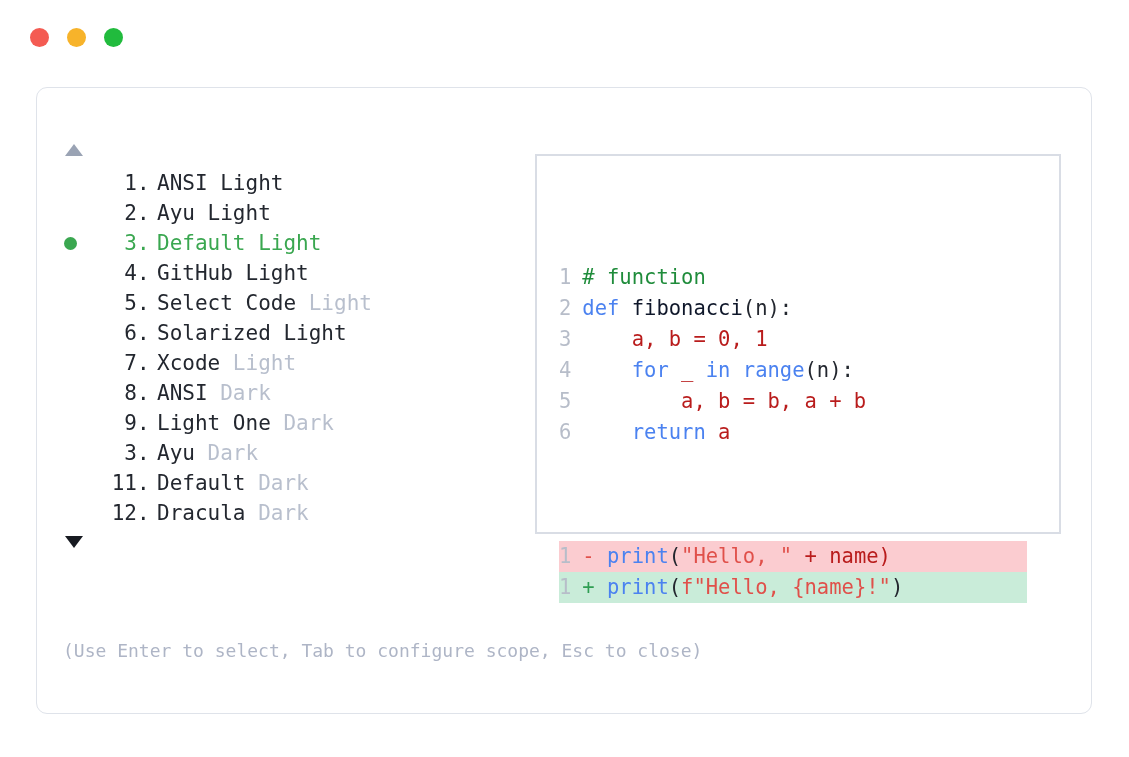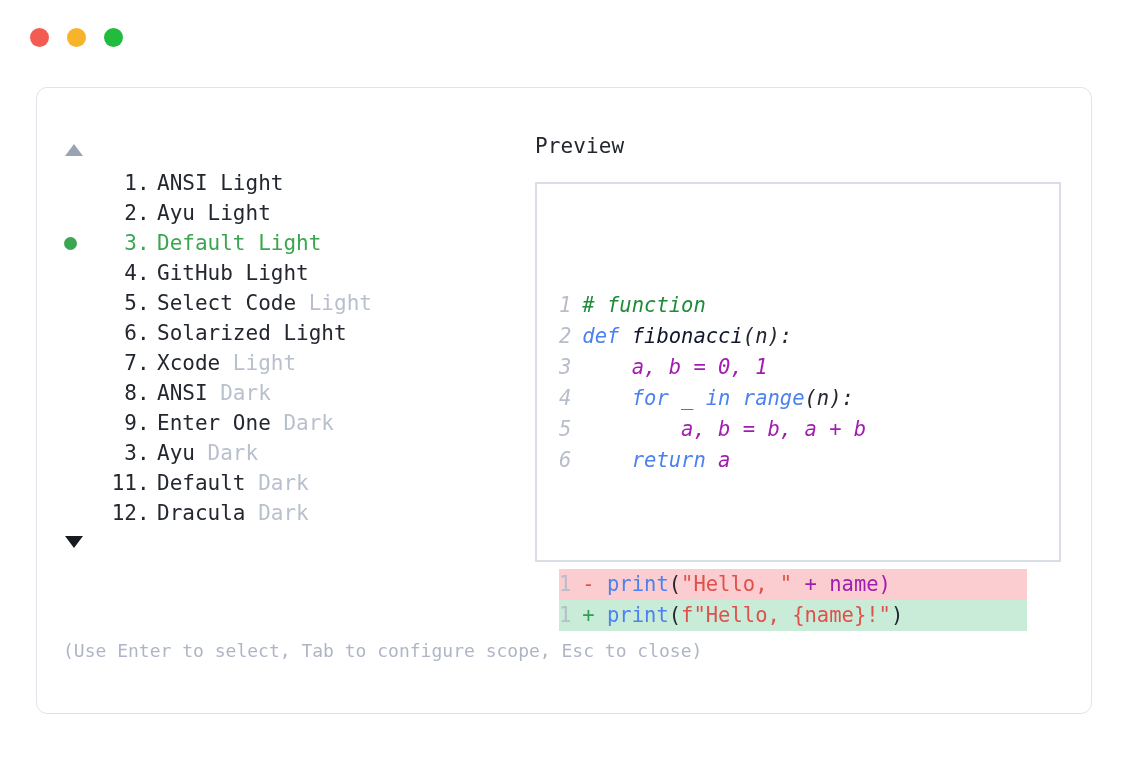--- a/index.html
+++ b/index.html
@@ -169,32 +169,32 @@
     box-sizing: border-box;
     background: #ffffff;
     border: 2px solid #d9dde5;
   }
   .code {
     padding: 44px 0 0 22px;
     font-size: 20.5px;
     line-height: 31px;
     white-space: pre;
   }
-  .code-line { display: block; height: 31px; white-space: pre; font-style: italic; }
+  .code-line { display: block; height: 31px; white-space: pre; }
   .ln {
     color: #b7bdc9;
     display: inline-block;
     width: 11px;
     text-align: right;
   }
   .tok-comment { color: #1f8c3b; }
   .tok-kw      { color: #4b82f0; }
   .tok-fn      { color: #0f172a; }
   .tok-str     { color: #e0504a; }
-  .tok-plain   { color: #a21caf; }
+  .tok-plain   { color: #b91c1c; }
   .tok-punc    { color: #23272f; }
 
   .diff-block { margin-top: 31px; }
   .diff-line {
     display: block;
     height: 31px;
     white-space: pre;
     width: 468px;
   }
   .diff-del { background: #fbccd0; }
@@ -222,31 +222,30 @@
         <div class="theme-list">
 
         <div class="theme-row"><span class="bullet-cell"></span><span class="num">1</span><span class="dot-sep">. </span><span class="label-main">ANSI</span><span class="label-main"> Light</span></div>
             <div class="theme-row"><span class="bullet-cell"></span><span class="num">2</span><span class="dot-sep">. </span><span class="label-main">Ayu</span><span class="label-main"> Light</span></div>
             <div class="theme-row selected"><span class="bullet-cell"><span class="bullet"></span></span><span class="num">3</span><span class="dot-sep">. </span><span class="label-main">Default</span><span class="label-main"> Light</span></div>
             <div class="theme-row"><span class="bullet-cell"></span><span class="num">4</span><span class="dot-sep">. </span><span class="label-main">GitHub</span><span class="label-main"> Light</span></div>
             <div class="theme-row"><span class="bullet-cell"></span><span class="num">5</span><span class="dot-sep">. </span><span class="label-main">Select Code</span><span class="label-dim"> Light</span></div>
             <div class="theme-row"><span class="bullet-cell"></span><span class="num">6</span><span class="dot-sep">. </span><span class="label-main">Solarized</span><span class="label-main"> Light</span></div>
             <div class="theme-row"><span class="bullet-cell"></span><span class="num">7</span><span class="dot-sep">. </span><span class="label-main">Xcode</span><span class="label-dim"> Light</span></div>
             <div class="theme-row"><span class="bullet-cell"></span><span class="num">8</span><span class="dot-sep">. </span><span class="label-main">ANSI</span><span class="label-dim"> Dark</span></div>
-            <div class="theme-row"><span class="bullet-cell"></span><span class="num">9</span><span class="dot-sep">. </span><span class="label-main">Enter One</span><span class="label-dim"> Dark</span></div>
+            <div class="theme-row"><span class="bullet-cell"></span><span class="num">9</span><span class="dot-sep">. </span><span class="label-main">Light One</span><span class="label-dim"> Dark</span></div>
             <div class="theme-row"><span class="bullet-cell"></span><span class="num">3</span><span class="dot-sep">. </span><span class="label-main">Ayu</span><span class="label-dim"> Dark</span></div>
             <div class="theme-row"><span class="bullet-cell"></span><span class="num">11</span><span class="dot-sep">. </span><span class="label-main">Default</span><span class="label-dim"> Dark</span></div>
             <div class="theme-row"><span class="bullet-cell"></span><span class="num">12</span><span class="dot-sep">. </span><span class="label-main">Dracula</span><span class="label-dim"> Dark</span></div>
           </div>
 
         <div class="arrow arrow-down"></div>
       </div>
 
       <div class="col-right">
-        <div class="heading">Preview</div>
         <div class="preview-box">
           <div class="code">
             <div><span class="code-line"><span class="ln">1</span> <span class="tok-comment"># function</span></span><span class="code-line"><span class="ln">2</span> <span class="tok-kw">def </span><span class="tok-fn">fibonacci</span><span class="tok-punc">(n):</span></span><span class="code-line"><span class="ln">3</span> <span class="tok-plain">    a, b = 0, 1</span></span><span class="code-line"><span class="ln">4</span> <span class="tok-plain">    </span><span class="tok-kw">for</span><span class="tok-plain"> _ </span><span class="tok-kw">in</span><span class="tok-plain"> </span><span class="tok-kw">range</span><span class="tok-punc">(n):</span></span><span class="code-line"><span class="ln">5</span> <span class="tok-plain">        a, b = b, a + b</span></span><span class="code-line"><span class="ln">6</span> <span class="tok-plain">    </span><span class="tok-kw">return</span><span class="tok-plain"> a</span></span></div>
             <div class="diff-block"><span class="diff-line diff-del"><span class="ln">1</span> <span class="sign-del">-</span> <span class="tok-kw">print</span><span class="tok-punc">(</span><span class="tok-str">"Hello, "</span><span class="tok-plain"> + name)</span></span><span class="diff-line diff-add"><span class="ln">1</span> <span class="sign-add">+</span> <span class="tok-kw">print</span><span class="tok-punc">(</span><span class="tok-str">f"Hello, {name}!"</span><span class="tok-punc">)</span></span></div>
           </div>
         </div>
       </div>
 
       <div class="hint">(Use Enter to select, Tab to configure scope, Esc to close)</div>
     </div>

